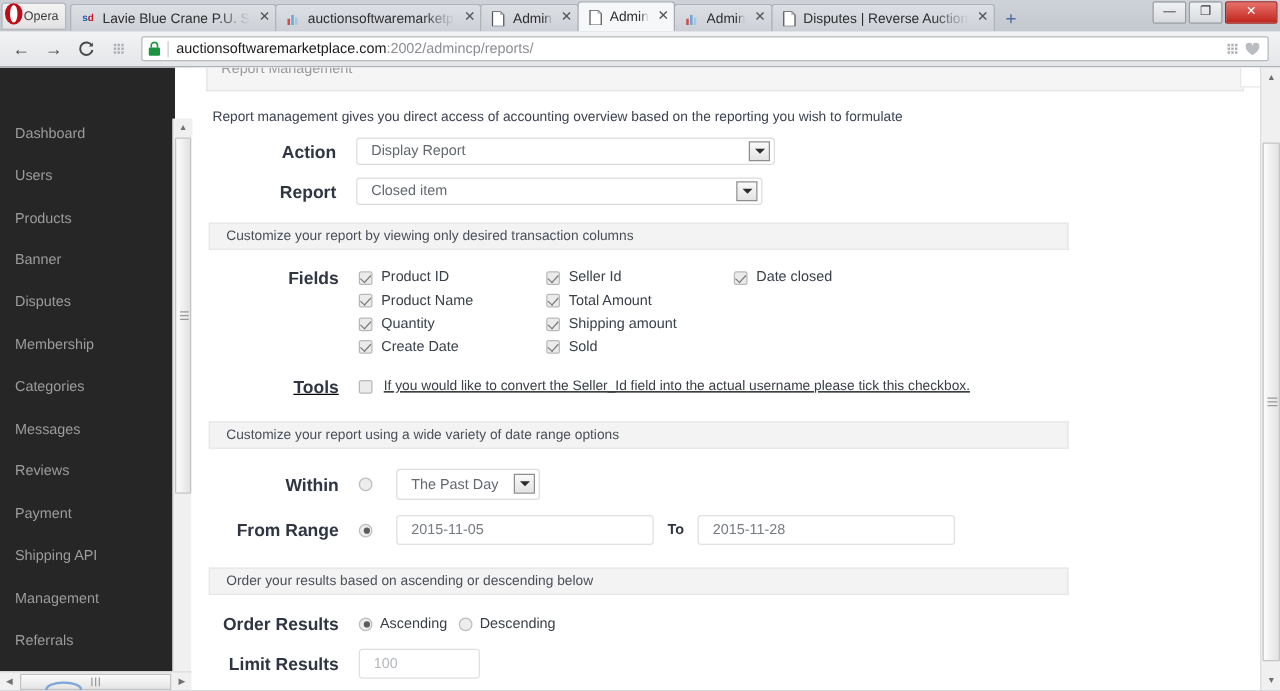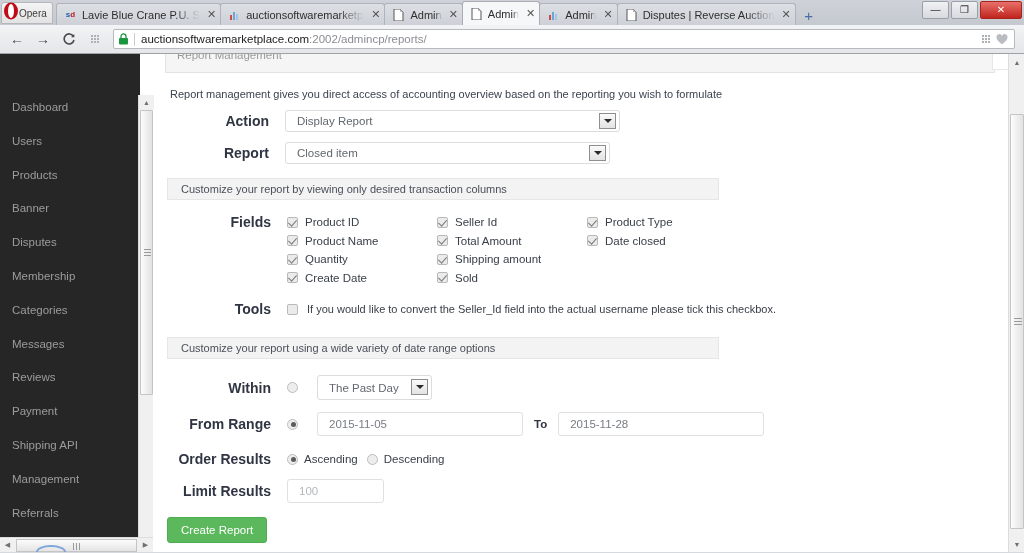--- a/index.html
+++ b/index.html
@@ -330,21 +330,21 @@
 
   .section-bar {
     background: #f3f3f3;
     border: 1px solid #e6e6e6;
     height: 22px;
     line-height: 21px;
     font-size: 11px;
     color: #4a4f58;
     padding-left: 13px;
     margin: 6px 0 0 2px;
-    width: 552px;
+    width: 688px;
   }
 
   
   .fields-wrap {
     display: flex;
     margin-top: 13px;
   }
   .fields-col { width: 150px; }
   .cbrow {
     display: flex;
@@ -365,21 +365,21 @@
   }
   .cb.checked::after {
     content: "";
     position: absolute;
     left: 2px; top: 0px;
     width: 4px; height: 7px;
     border: solid #7a7a7a;
     border-width: 0 1.6px 1.6px 0;
     transform: rotate(42deg);
   }
-  .tools-row { display:flex; align-items:center; margin-top: 14px; }
+  .tools-row { display:flex; align-items:center; margin-top: 14px; text-decoration: underline; }
   .tools-text { font-size: 11px; color: #3a4049; }
 
   
   .rd {
     width: 11px; height: 11px;
     border: 1px solid #bdbdbd;
     background: #ededed;
     border-radius: 50%;
     position: relative;
     flex: 0 0 auto;
@@ -688,24 +688,20 @@
               </div>
             <div class="cbrow">
                 <span class="cb checked"></span>
                 <span>Sold</span>
               </div>
           </div>
 
           <div class="fields-col">
             <div class="cbrow">
                 <span class="cb checked"></span>
-                <span>Product Type</span>
-              </div>
-            <div class="cbrow">
-                <span class="cb checked"></span>
                 <span>Date closed</span>
               </div>
           </div>
         </div>
 
         <div class="tools-row">
           <div class="lbl" style="width:122px">Tools</div>
           <span class="cb" style="margin-right:9px"></span>
           <span class="tools-text">If you would like to convert the Seller_Id field into the actual username please tick this checkbox.</span>
         </div>
@@ -726,20 +722,21 @@
 
         <div class="form-row" style="margin-bottom:0">
           <div class="lbl" style="width:122px">From Range</div>
           <span class="rd on" style="margin-right:19px"></span>
           <div class="txtin in-from">2015-11-05</div>
           <span class="to-lbl">To</span>
           <div class="txtin in-to">2015-11-28</div>
         </div>
 
         
+        <div class="section-bar" style="margin-top:18px">Order your results based on ascending or descending below</div>
 
         <div class="form-row" style="margin-top:15px;margin-bottom:12px">
           <div class="lbl" style="width:122px">Order Results</div>
           <span class="rd on" style="margin-right:6px"></span>
           <span style="font-size:11.5px;color:#3a4049;margin-right:9px">Ascending</span>
           <span class="rd" style="margin-right:6px"></span>
           <span style="font-size:11.5px;color:#3a4049">Descending</span>
         </div>
 
         <div class="form-row" style="margin-bottom:0">

